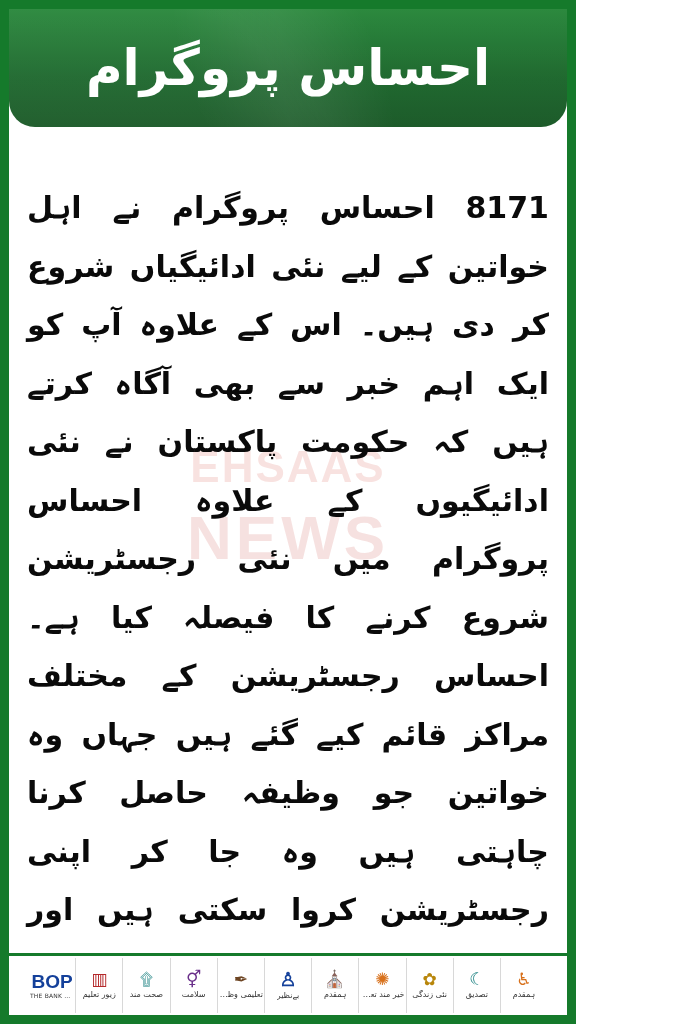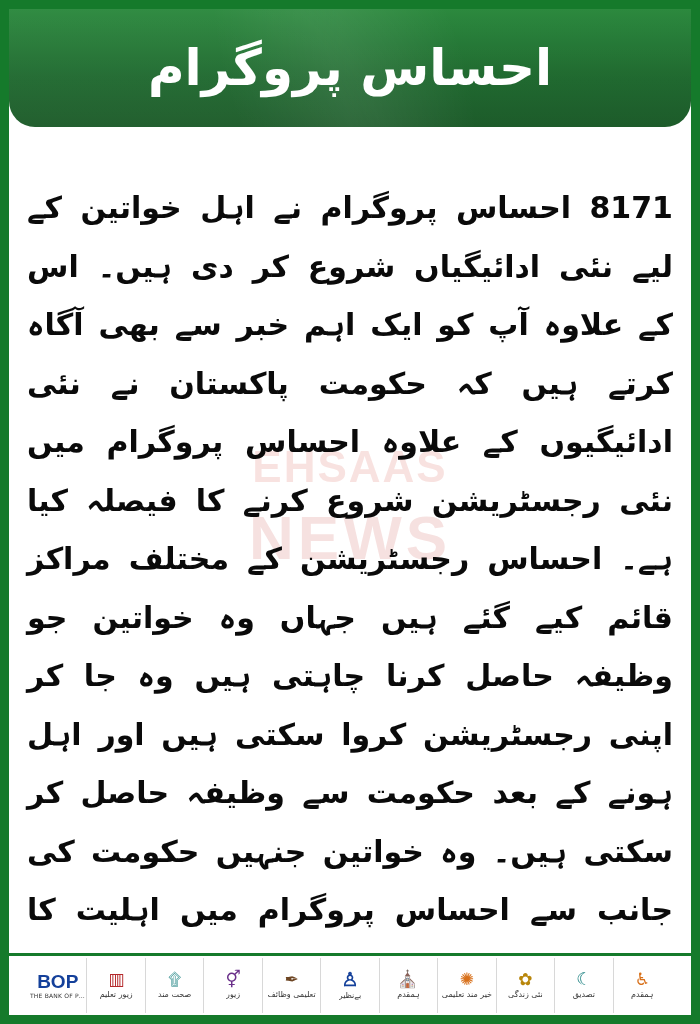--- a/index.html
+++ b/index.html
@@ -8,21 +8,21 @@
   }
   body {
     width: 700px;
     height: 1024px;
     background: #ffffff;
     font-family: "Liberation Serif", serif;
     overflow: hidden;
   }
   .page {
     position: relative;
-    width: 700px;
+    width: 576px;
     height: 1024px;
     background: #ffffff;
     box-sizing: border-box;
     border-left: 9px solid #157a2b;
     border-right: 9px solid #157a2b;
     border-top: 9px solid #157a2b;
     border-bottom: 9px solid #157a2b;
     display: flex;
     flex-direction: column;
   }
@@ -195,21 +195,21 @@
       <div class="logo-caption">زیور تعلیم</div>
     </div>
 
     <div class="logo-cell">
       <div class="logo-mark teal">۩</div>
       <div class="logo-caption">صحت مند</div>
     </div>
 
     <div class="logo-cell">
       <div class="logo-mark purple">⚥</div>
-      <div class="logo-caption">زیور</div>
+      <div class="logo-caption">سلامت</div>
     </div>
 
     <div class="logo-cell">
       <div class="logo-mark brown">✒</div>
       <div class="logo-caption">تعلیمی وظائف</div>
     </div>
 
     <div class="logo-cell">
       <div class="logo-mark blue">♙</div>
       <div class="logo-caption">بےنظیر</div>

